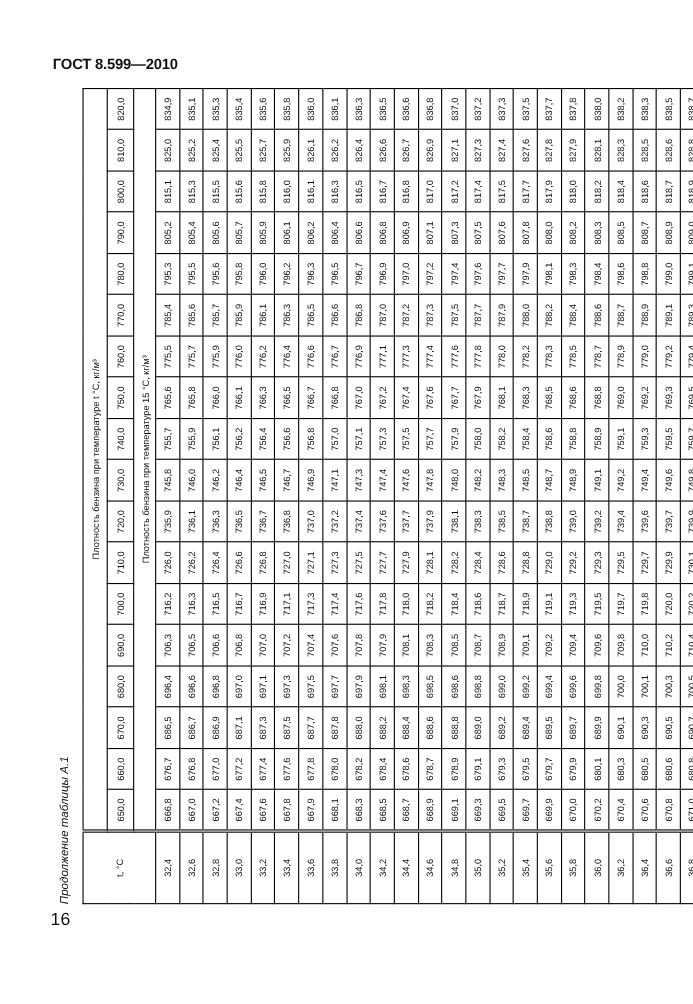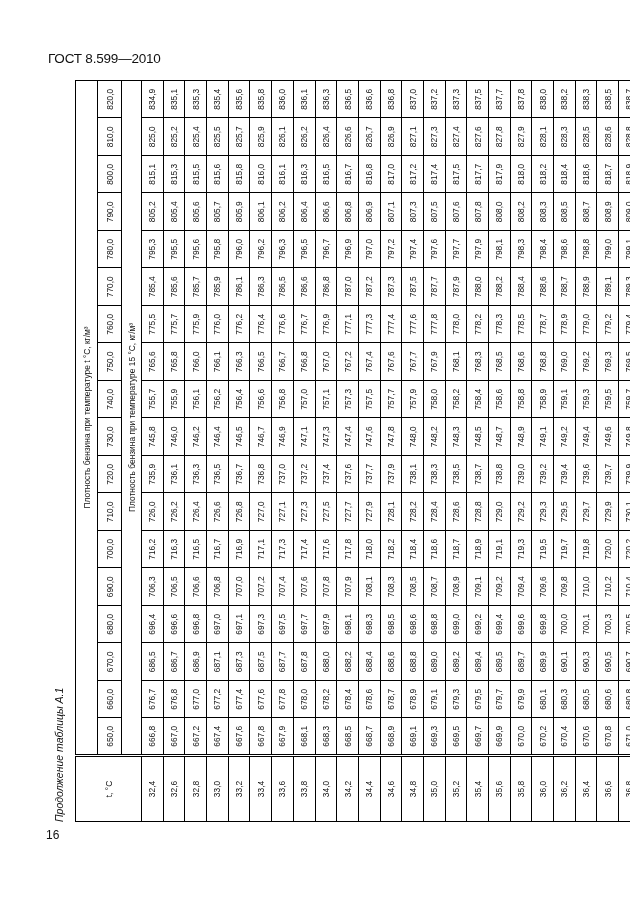--- a/index.html
+++ b/index.html
@@ -1,19 +1,19 @@
 <!DOCTYPE html>
 <html><head>
 <meta charset="utf-8">
 <style>
   html, body { margin:0; padding:0; background:#ffffff; }
   body { width:630px; height:913px; position:relative; overflow:hidden;
          font-family:"Liberation Sans", "DejaVu Sans", sans-serif; color:#111; }
-  .doc-code { position:absolute; left:48px; top:51px; font-size:13.5px; font-weight:normal; letter-spacing:-0.2px; }
-  .page-num { position:absolute; left:46px; top:828px; font-size:12px; }
+  .doc-code { position:absolute; left:48px; top:51px; font-size:13.5px; font-weight:bold; letter-spacing:-0.2px; }
+  .page-num { position:absolute; left:46px; top:828px; font-size:16px; }
   .rot-wrap { position:absolute; left:0; top:0; width:742px; height:530px;
               transform-origin:0 0; transform: translate(44px, 822px) rotate(-90deg); }
   .caption { position:absolute; left:0; top:0; width:742px; height:30px; font-size:10.5px; font-style:italic; line-height:30px; }
   table.main { position:absolute; left:0; top:31px; border-collapse:collapse; table-layout:fixed; width:742px; font-size:8.4px; }
   table.main td, table.main th { border:1px solid #000; text-align:center; padding:0; font-weight:normal; overflow:hidden; white-space:nowrap; }
   th.tcol { width:64px; }
   th.title { height:21px; }
   th.sub { height:19px; }
   th.dens { height:23px; }
   td { height:20.7px; }

